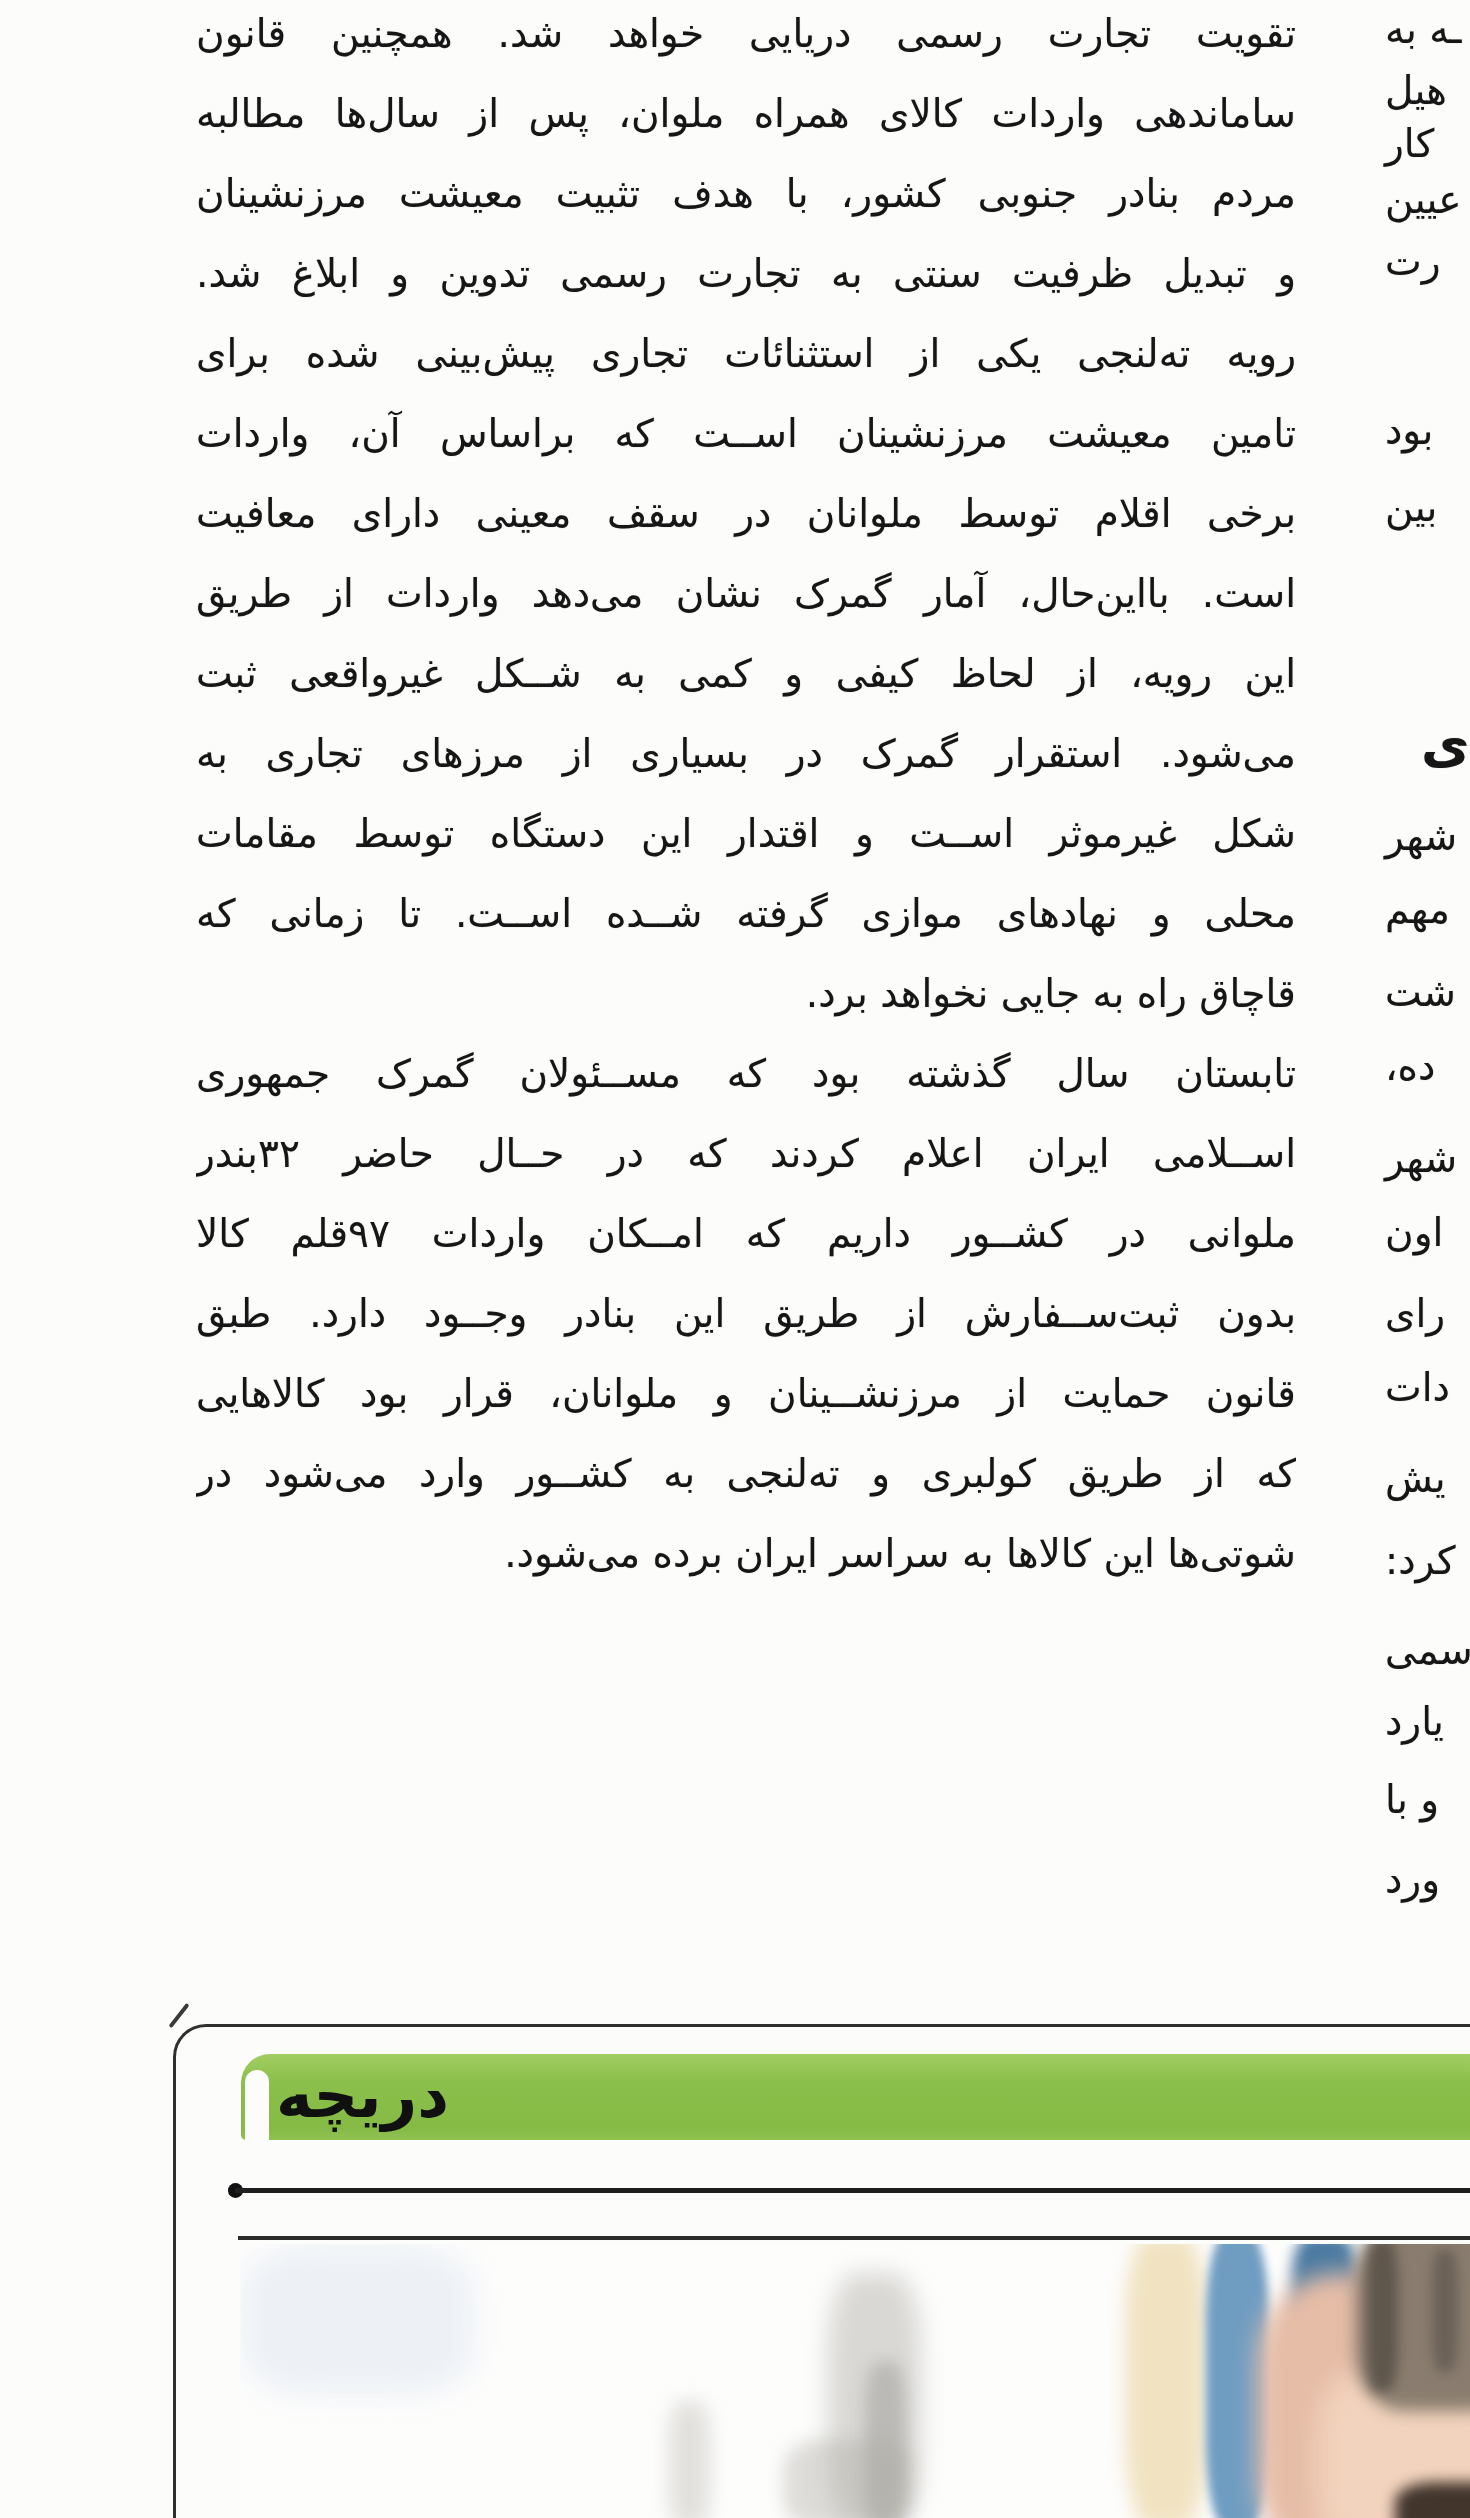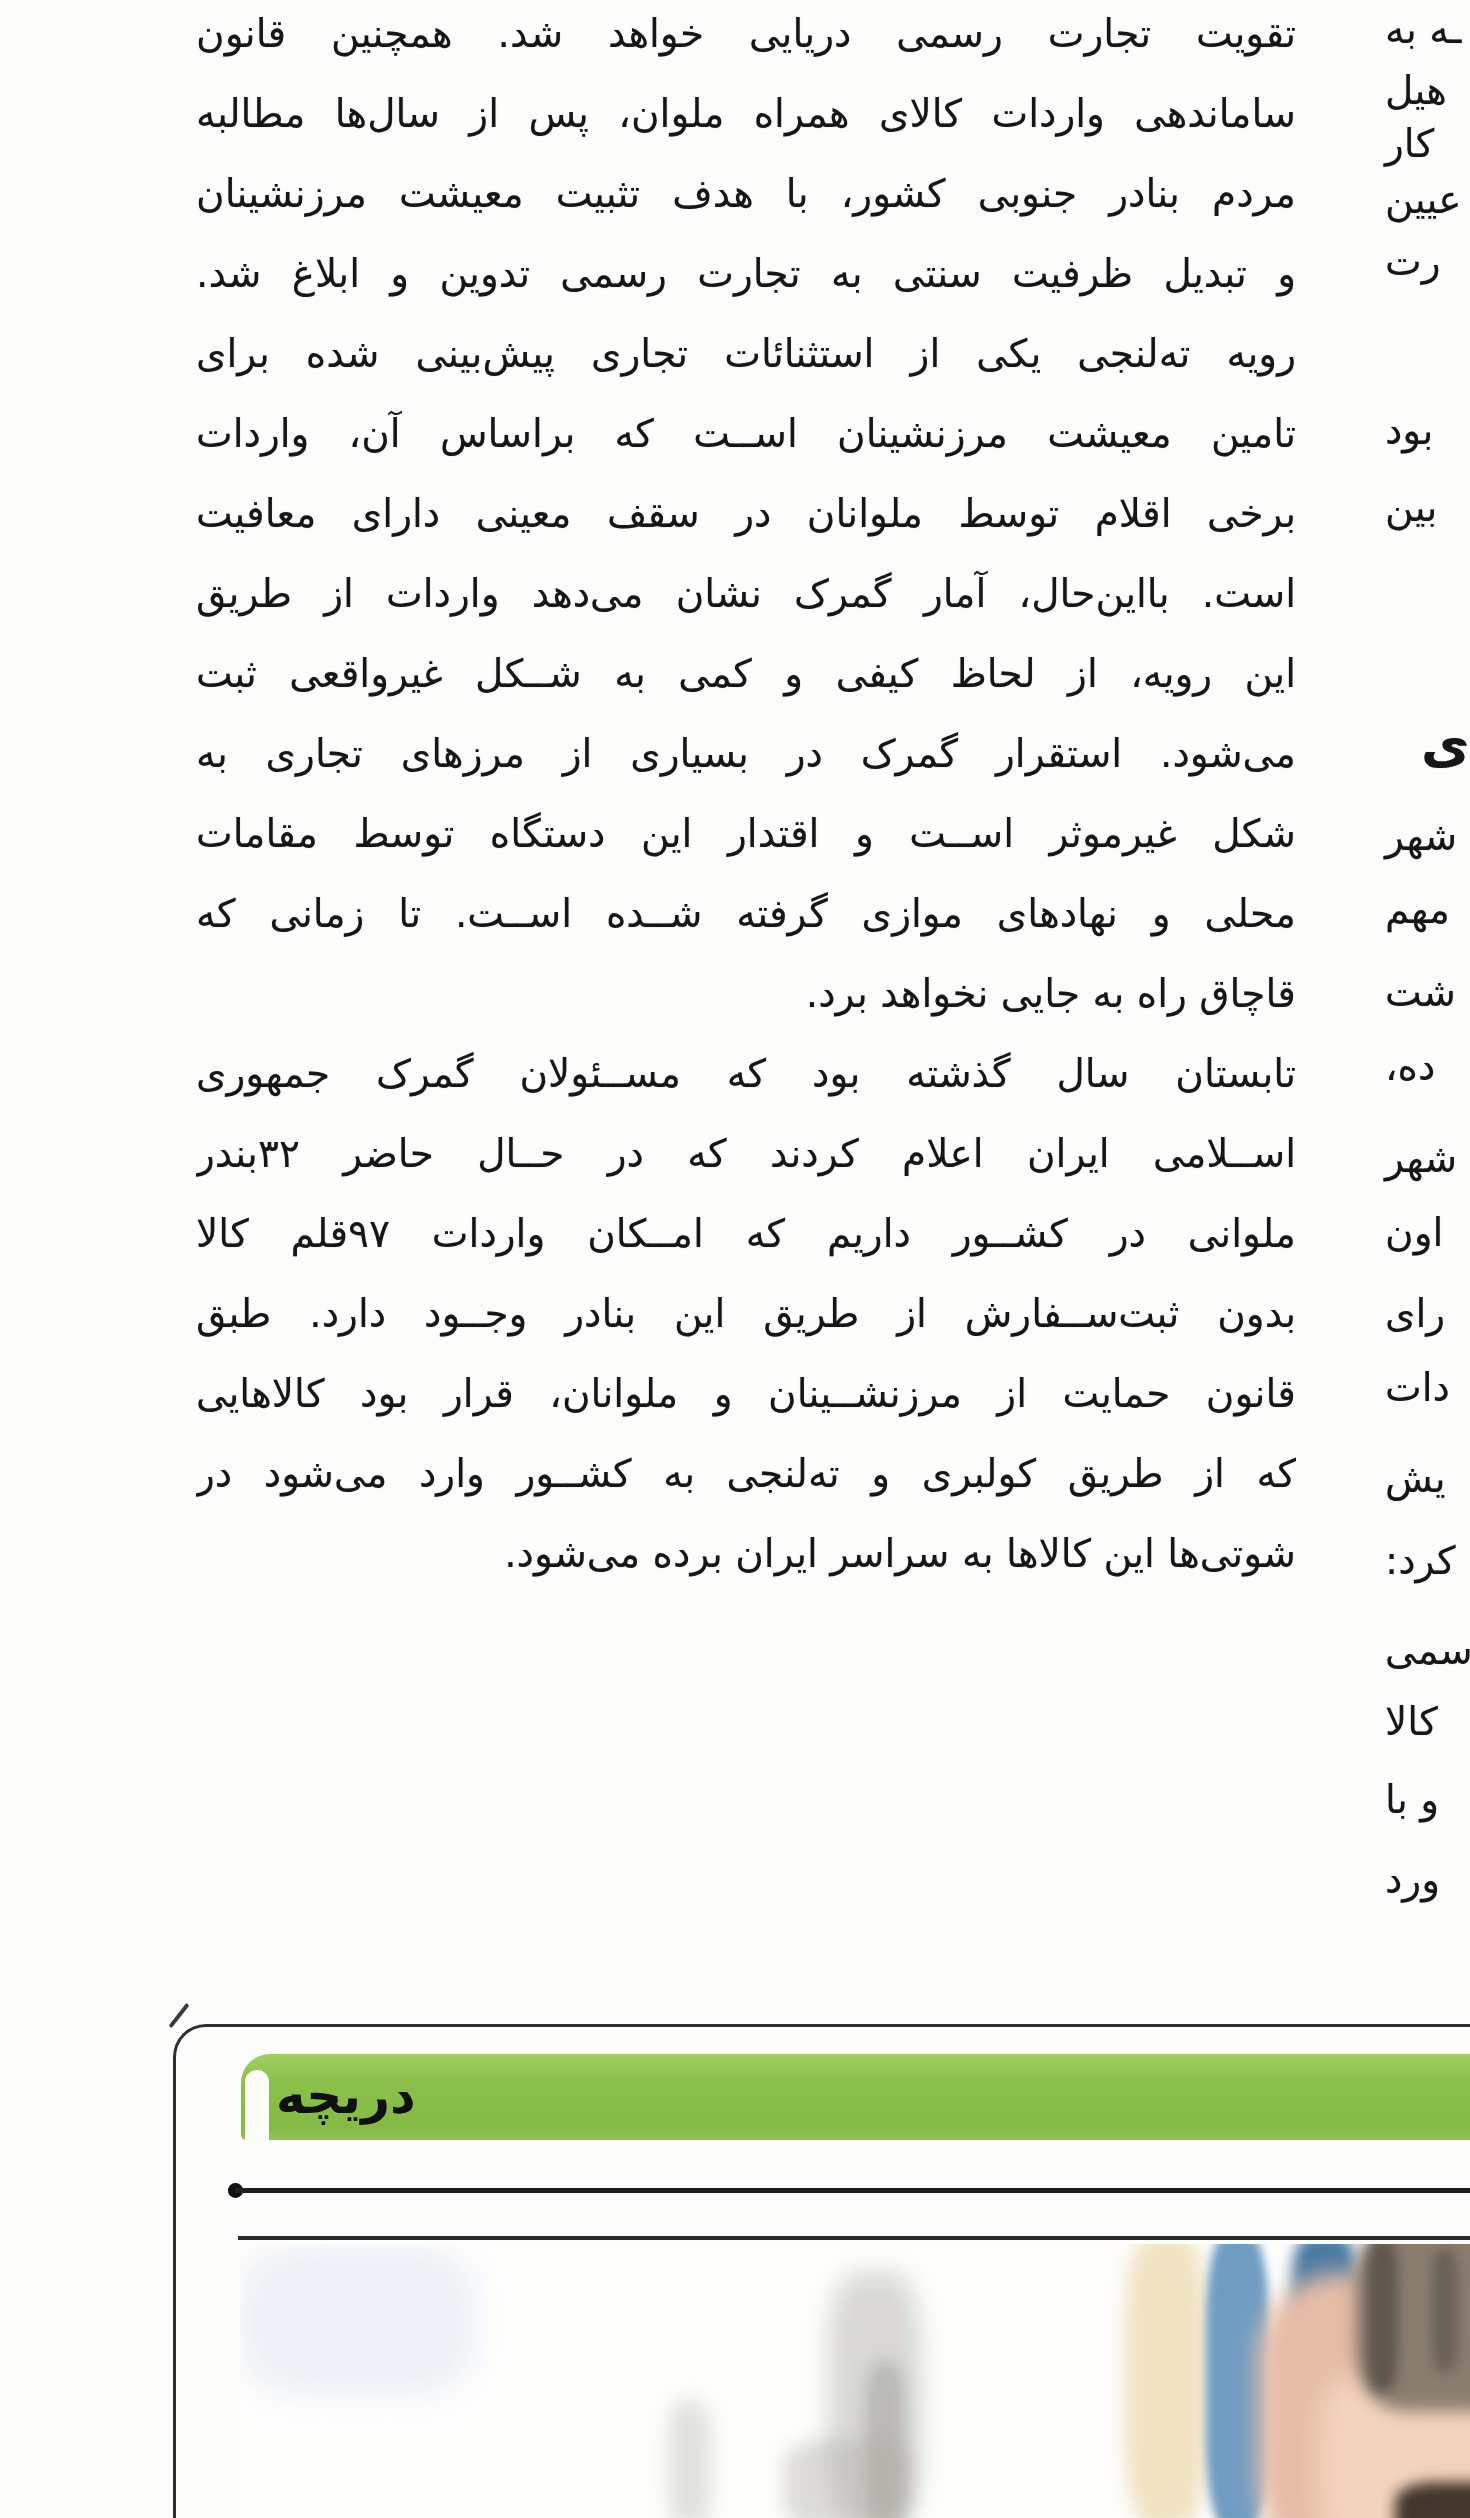--- a/index.html
+++ b/index.html
@@ -46,21 +46,21 @@
     position:absolute;left:241px;top:2054px;width:1229px;height:86px;
     background:linear-gradient(#a2ce63,#8cc04c 30%,#85ba45 85%,#90c251);
     border-top-left-radius:29px;border-bottom-left-radius:4.9px;
   }
   .white-slot{
     position:absolute;left:245px;top:2070px;width:23.5px;height:71px;
     background:#fcfcfa;border-radius:11.8px 11.8px 0 0;
   }
   .section-label{
     position:absolute;left:276px;top:2054px;height:66px;line-height:84px;
-    font-size:50px;font-weight:bold;color:#101010;direction:rtl;
+    font-size:62px;font-weight:bold;color:#101010;direction:rtl;
   }
   .bullet-dot{
     position:absolute;left:228px;top:2183px;width:14.7px;height:14.7px;
     background:#111;border-radius:50%;
   }
   .rule-a{position:absolute;left:235px;top:2188px;width:1235px;height:4.9px;background:#1f1f1f;}
   .rule-b{position:absolute;left:238px;top:2236px;width:1232px;height:3.9px;background:#2b2b2b;}
 
   
   .photo{
@@ -124,21 +124,21 @@
     <span class="frag" style="top:888px">مهم</span>
     <span class="frag" style="top:971px">شت</span>
     <span class="frag" style="top:1045px">ده،</span>
     <span class="frag" style="top:1137px">شهر</span>
     <span class="frag" style="top:1211px">اون</span>
     <span class="frag" style="top:1292px">رای</span>
     <span class="frag" style="top:1366px">دات</span>
     <span class="frag" style="top:1457px">یش</span>
     <span class="frag" style="top:1539px">کرد:</span>
     <span class="frag" style="top:1629px">سمی</span>
-    <span class="frag" style="top:1700px">کالا</span>
+    <span class="frag" style="top:1700px">یارد</span>
     <span class="frag" style="top:1778px">و با</span>
     <span class="frag" style="top:1858px">ورد</span>
   </div>
 
   <div class="box-frame"></div>
   <div class="corner-flick"></div>
   <div class="green-bar"></div>
   <div class="white-slot"></div>
   <div class="section-label">دریچه</div>
   <div class="bullet-dot"></div>

